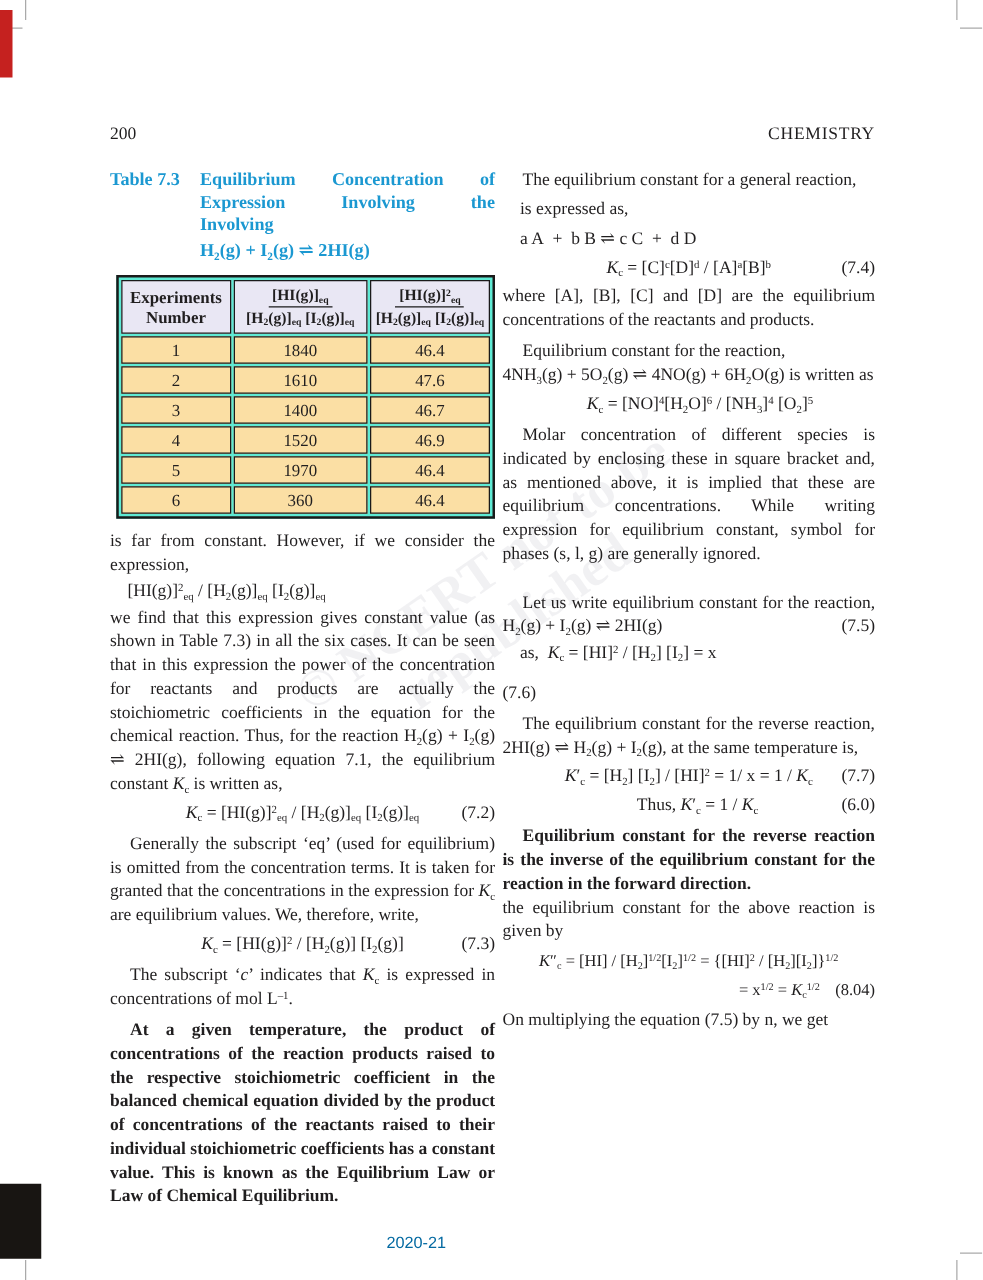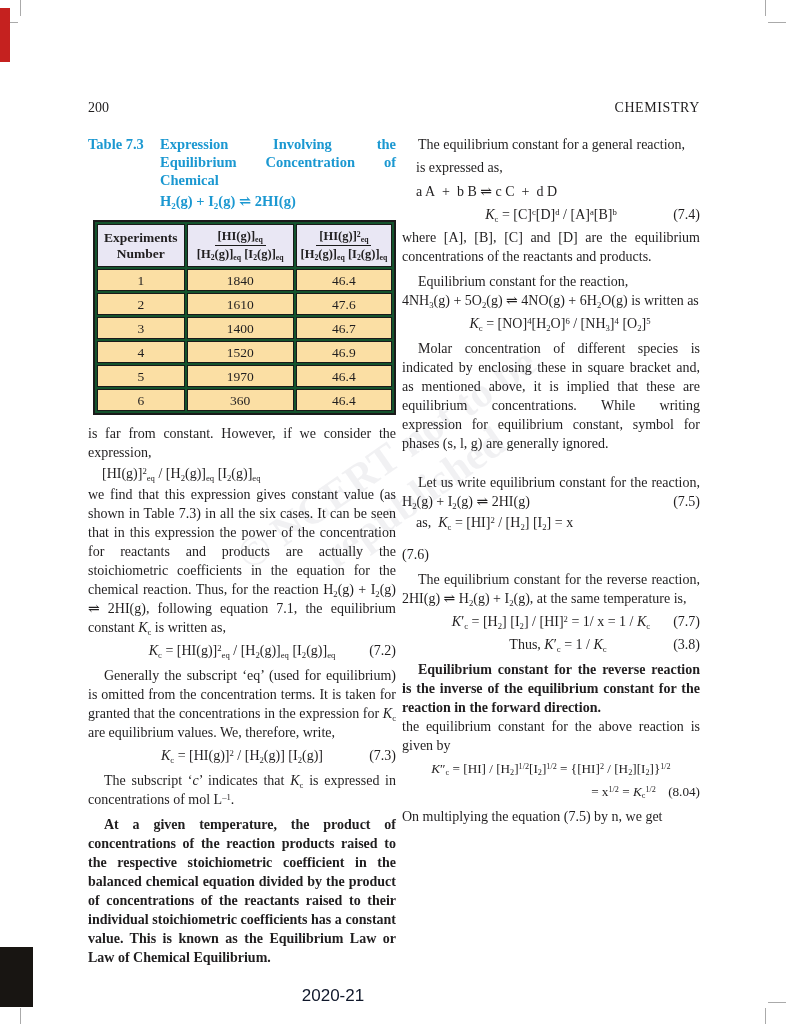--- a/index.html
+++ b/index.html
@@ -17,21 +17,21 @@
   .col{position:absolute;top:135px;font-size:14px;line-height:19px;text-align:justify;}
   .col-left{left:88px;width:308px;}
   .col-right{left:402px;width:298px;}
   .tbl-caption{color:#1b98d1;font-weight:bold;font-size:14.5px;line-height:18px;}
   .tbl-label{float:left;}
   .tbl-title{margin-left:72px;}
   .jline{text-align:justify;text-align-last:justify;}
   .reaction-line{margin-top:3px;text-align:left;text-align-last:left;}
   sub,sup{font-size:0.62em;line-height:0;position:relative;vertical-align:baseline;}
   sup{top:-0.45em;} sub{top:0.3em;}
-  table.datatable{border-collapse:separate;border-spacing:2px;background:#14532d;
+  table.datatable{border-collapse:separate;border-spacing:2px;background:#5eead4;
                   border:2px solid #1a1a1a;margin:10px 0 0 5px;}
   .datatable th,.datatable td{border:1px solid #1a1a1a;text-align:center;vertical-align:middle;}
   .datatable th{background:#e9e7f4;font-size:13.5px;line-height:16px;padding:4px 2px;font-weight:bold;}
   .datatable td{background:#fbdfa4;font-size:13.5px;height:20px;padding:0 4px;}
   .cw1{width:82px;} .cw2{width:104px;} .cw3{width:92px;}
   .frac{display:inline-block;font-size:12.5px;line-height:15px;}
   .frac .num{display:inline-block;border-bottom:1px solid #1a1a1a;padding:0 3px 1px;}
   .frac .den{display:block;padding-top:1px;}
   .textblock{margin-top:9px;}
   .para{margin:0;}
@@ -39,21 +39,21 @@
   .gap{margin-top:6px;}
   .bold{font-weight:bold;}
   .formula{margin:2px 0 2px 14px;text-align:left;}
   .eq{position:relative;margin:4px 0;text-align:center;}
   .eq .eqnum{position:absolute;right:0;bottom:0;}
   .rel{position:relative;margin-top:20px;}
   .abs-num{position:absolute;right:0;bottom:0;text-indent:0;}
   .ml14{margin-left:14px;} .ml18{margin-left:18px;} .ml145{margin-left:145px;}
   .eq-small{font-size:13.2px;}
   .footer-year{position:absolute;top:986px;left:0;width:666px;text-align:center;
-               font-family:"Liberation Sans",sans-serif;font-size:17px;color:#0f172a;}
+               font-family:"Liberation Sans",sans-serif;font-size:13px;color:#0369a1;}
 </style>
 </head>
 <body>
 
 <div class="page">
 
   <div class="cropmark" style="left:20px;top:0;width:1px;height:16px;"></div>
   <div class="cropmark" style="left:0;top:22px;width:18px;height:1px;"></div>
   <div class="cropmark" style="left:765px;top:0;width:1px;height:16px;"></div>
   <div class="cropmark" style="left:768px;top:22px;width:18px;height:1px;"></div>
@@ -70,23 +70,23 @@
   <div class="pgheader">
     <span>200</span>
     <span class="running-head">CHEMISTRY</span>
   </div>
 
   <div class="col col-left">
 
     <div class="tbl-caption">
       <span class="tbl-label">Table 7.3</span>
       <div class="tbl-title">
+        <div class="jline">Equilibrium Concentration of</div>
         <div class="jline">Expression Involving the</div>
-        <div class="jline">Equilibrium Concentration of</div>
-        <div>Chemical</div>
+        <div>Involving</div>
         <div class="reaction-line">H<sub>2</sub>(g) + I<sub>2</sub>(g) ⇌ 2HI(g)</div>
       </div>
     </div>
 
     <table class="datatable">
       <thead>
         <tr>
           <th class="cw1">
             <div>Experiments</div>
             <div>Number</div>
@@ -176,21 +176,21 @@
     </p>
     <div class="formula">as,&nbsp; <i>K</i><sub>c</sub> = [HI]<sup>2</sup> / [H<sub>2</sub>] [I<sub>2</sub>] = x</div>
     <div style="text-align:left;margin-top:13px;">(7.6)</div>
     <p class="para indent gap">The equilibrium constant for the reverse reaction, 2HI(g) ⇌ H<sub>2</sub>(g) + I<sub>2</sub>(g), at the same temperature is,</p>
     <div class="eq gap">
       <span><i>K</i>′<sub>c</sub> = [H<sub>2</sub>] [I<sub>2</sub>] / [HI]<sup>2</sup> = 1/ x = 1 / <i>K</i><sub>c</sub></span>
       <span class="eqnum">(7.7)</span>
     </div>
     <div class="eq">
       <span class="ml14">Thus, <i>K</i>′<sub>c</sub> = 1 / <i>K</i><sub>c</sub></span>
-      <span class="eqnum">(3.8)</span>
+      <span class="eqnum">(6.0)</span>
     </div>
     <p class="para indent gap bold">Equilibrium constant for the reverse reaction is the inverse of the equilibrium constant for the reaction in the forward direction.</p>
     <p class="para">the equilibrium constant for the above reaction is given by</p>
     <div class="eq eq-small"><i>K</i>″<sub>c</sub> = [HI] / [H<sub>2</sub>]<sup>1/2</sup>[I<sub>2</sub>]<sup>1/2</sup> = {[HI]<sup>2</sup> / [H<sub>2</sub>][I<sub>2</sub>]}<sup>1/2</sup></div>
     <div class="eq eq-small">
       <span class="ml145">= x<sup>1/2</sup> = <i>K</i><sub>c</sub><sup>1/2</sup></span>
       <span class="eqnum">(8.04)</span>
     </div>
     <p class="para gap">On multiplying the equation (7.5) by n, we get</p>
   </div>

